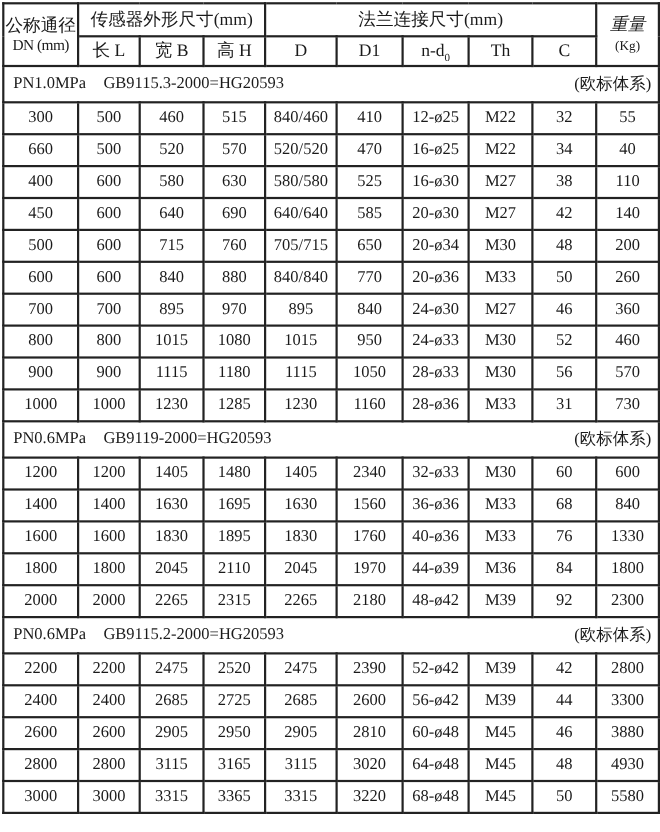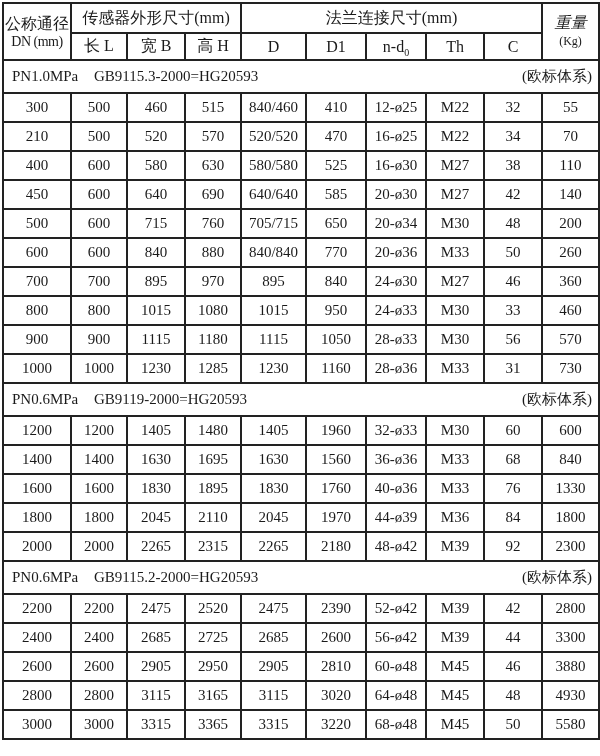--- a/index.html
+++ b/index.html
@@ -106,30 +106,30 @@
         <td>460</td>
         <td>515</td>
         <td>840/460</td>
         <td>410</td>
         <td>12-ø25</td>
         <td>M22</td>
         <td>32</td>
         <td>55</td>
       </tr>
       <tr class="data-row">
-        <td>210</td>
+        <td>660</td>
         <td>500</td>
         <td>520</td>
         <td>570</td>
         <td>520/520</td>
         <td>470</td>
         <td>16-ø25</td>
         <td>M22</td>
         <td>34</td>
-        <td>70</td>
+        <td>40</td>
       </tr>
       <tr class="data-row">
         <td>400</td>
         <td>600</td>
         <td>580</td>
         <td>630</td>
         <td>580/580</td>
         <td>525</td>
         <td>16-ø30</td>
         <td>M27</td>
@@ -186,21 +186,21 @@
       </tr>
       <tr class="data-row">
         <td>800</td>
         <td>800</td>
         <td>1015</td>
         <td>1080</td>
         <td>1015</td>
         <td>950</td>
         <td>24-ø33</td>
         <td>M30</td>
-        <td>33</td>
+        <td>52</td>
         <td>460</td>
       </tr>
       <tr class="data-row">
         <td>900</td>
         <td>900</td>
         <td>1115</td>
         <td>1180</td>
         <td>1115</td>
         <td>1050</td>
         <td>28-ø33</td>
@@ -228,21 +228,21 @@
             <span class="sys">(欧标体系)</span>
           </div>
         </td>
       </tr>
       <tr class="data-row">
         <td>1200</td>
         <td>1200</td>
         <td>1405</td>
         <td>1480</td>
         <td>1405</td>
-        <td>1960</td>
+        <td>2340</td>
         <td>32-ø33</td>
         <td>M30</td>
         <td>60</td>
         <td>600</td>
       </tr>
       <tr class="data-row">
         <td>1400</td>
         <td>1400</td>
         <td>1630</td>
         <td>1695</td>

